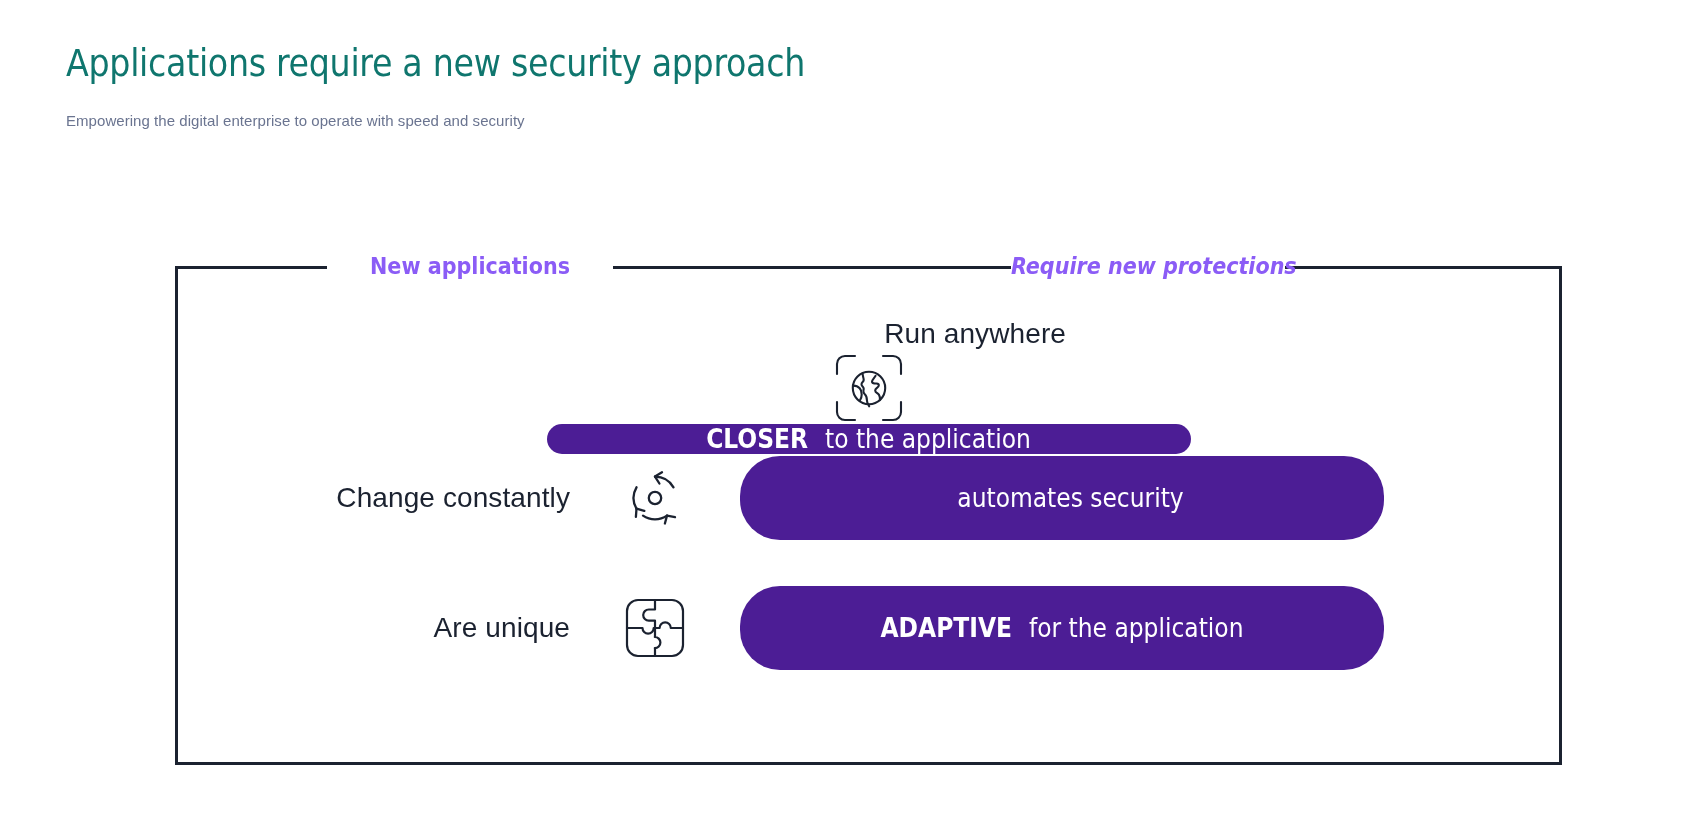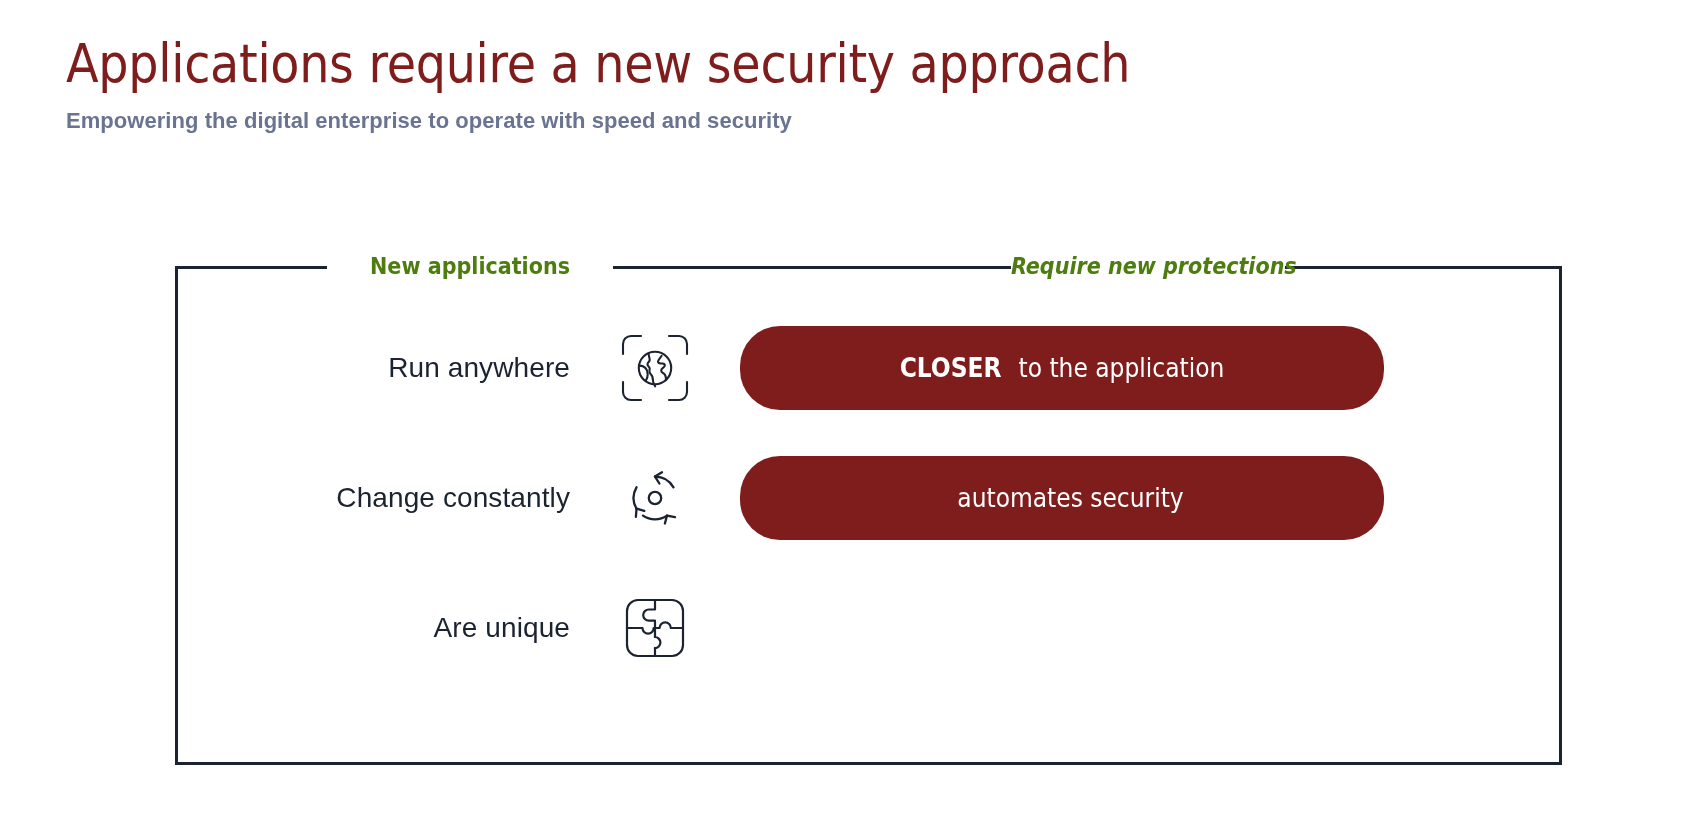--- a/index.html
+++ b/index.html
@@ -9,30 +9,30 @@
     font-family:"Liberation Sans", sans-serif;
     overflow:hidden;
     position:relative;
   }
   .stage{position:absolute;inset:0;}
 
   
   .page-title{
     position:absolute;left:66px;top:34px;
     font-family:"DejaVu Sans Condensed","Liberation Sans",sans-serif;
-    font-size:53px;line-height:60px;
+    font-size:37px;line-height:60px;
     font-weight:400;
     letter-spacing:-0.3px;
-    color:#7f1d1d;
+    color:#0f766e;
     white-space:nowrap;
   }
   .page-subtitle{
     position:absolute;left:66px;top:106px;
-    font-size:22px;line-height:30px;
-    font-weight:700;
+    font-size:15px;line-height:30px;
+    font-weight:400;
     color:#6a7490;
     letter-spacing:0.05px;
     white-space:nowrap;
   }
 
   
   .frame{
     position:absolute;
     left:175px;top:266px;
     width:1387px;height:499px;
@@ -47,34 +47,34 @@
   .edge-top-b {left:438px;   top:0; height:2.6px; width:398px;}
   .edge-top-c {left:1110px;  top:0; height:2.6px; width:277px;}
 
   .frame-label{
     position:absolute;
     top:-16px;
     font-family:"DejaVu Sans Condensed","Liberation Sans",sans-serif;
     font-weight:700;
     font-size:23px;
     line-height:32px;
-    color:#4d7c0f;
+    color:#8b5cf6;
     white-space:nowrap;
     text-align:center;
   }
   .frame-label.left  {left:152px; width:286px;}
   .frame-label.right {left:836px; width:274px;font-style:italic;}
 
   
   .row{
     position:absolute;
     left:0;width:1387px;height:104px;
     display:flex;align-items:center;
   }
-  .row-0{top:50px;}
+  .row-0{top:50px;flex-direction:column;}
   .row-1{top:180px;}
   .row-2{top:310px;align-items:center;}
 
   .row-label{
     width:395px;
     text-align:right;
     padding-right:0px;
     font-size:28px;
     line-height:36px;
     font-weight:400;
@@ -86,21 +86,21 @@
   .row-icon{
     width:170px;
     display:flex;align-items:center;justify-content:center;
   }
   .row-icon svg{display:block;}
 
   .pill{
     width:644px;
     height:84px;
     border-radius:40px;
-    background:#7f1d1d;
+    background:#4c1d95;
     display:flex;align-items:center;justify-content:center;
     color:#ffffff;
     font-family:"DejaVu Sans Condensed","Liberation Sans",sans-serif;
     font-size:26px;
     line-height:30px;
     white-space:nowrap;
     box-sizing:border-box;
   }
   .pill .strong{font-weight:700;}
   .pill .rest{font-weight:400;margin-left:17px;}
@@ -193,16 +193,20 @@
                    h15.5
                    a5.6 5.6 0 0 0 11.2 0
                    h1.3"></path>
           <path d="M64 36
                    h-12.2
                    a5.6 5.6 0 0 0 -11.2 0
                    h-4.6"></path>
         </svg>
       </div>
 
+      <div class="pill">
+        <span class="strong">ADAPTIVE</span>
+        <span class="rest">for the application</span>
+      </div>
     </div>
 
   </div>
 </div>
 
 </body></html>

